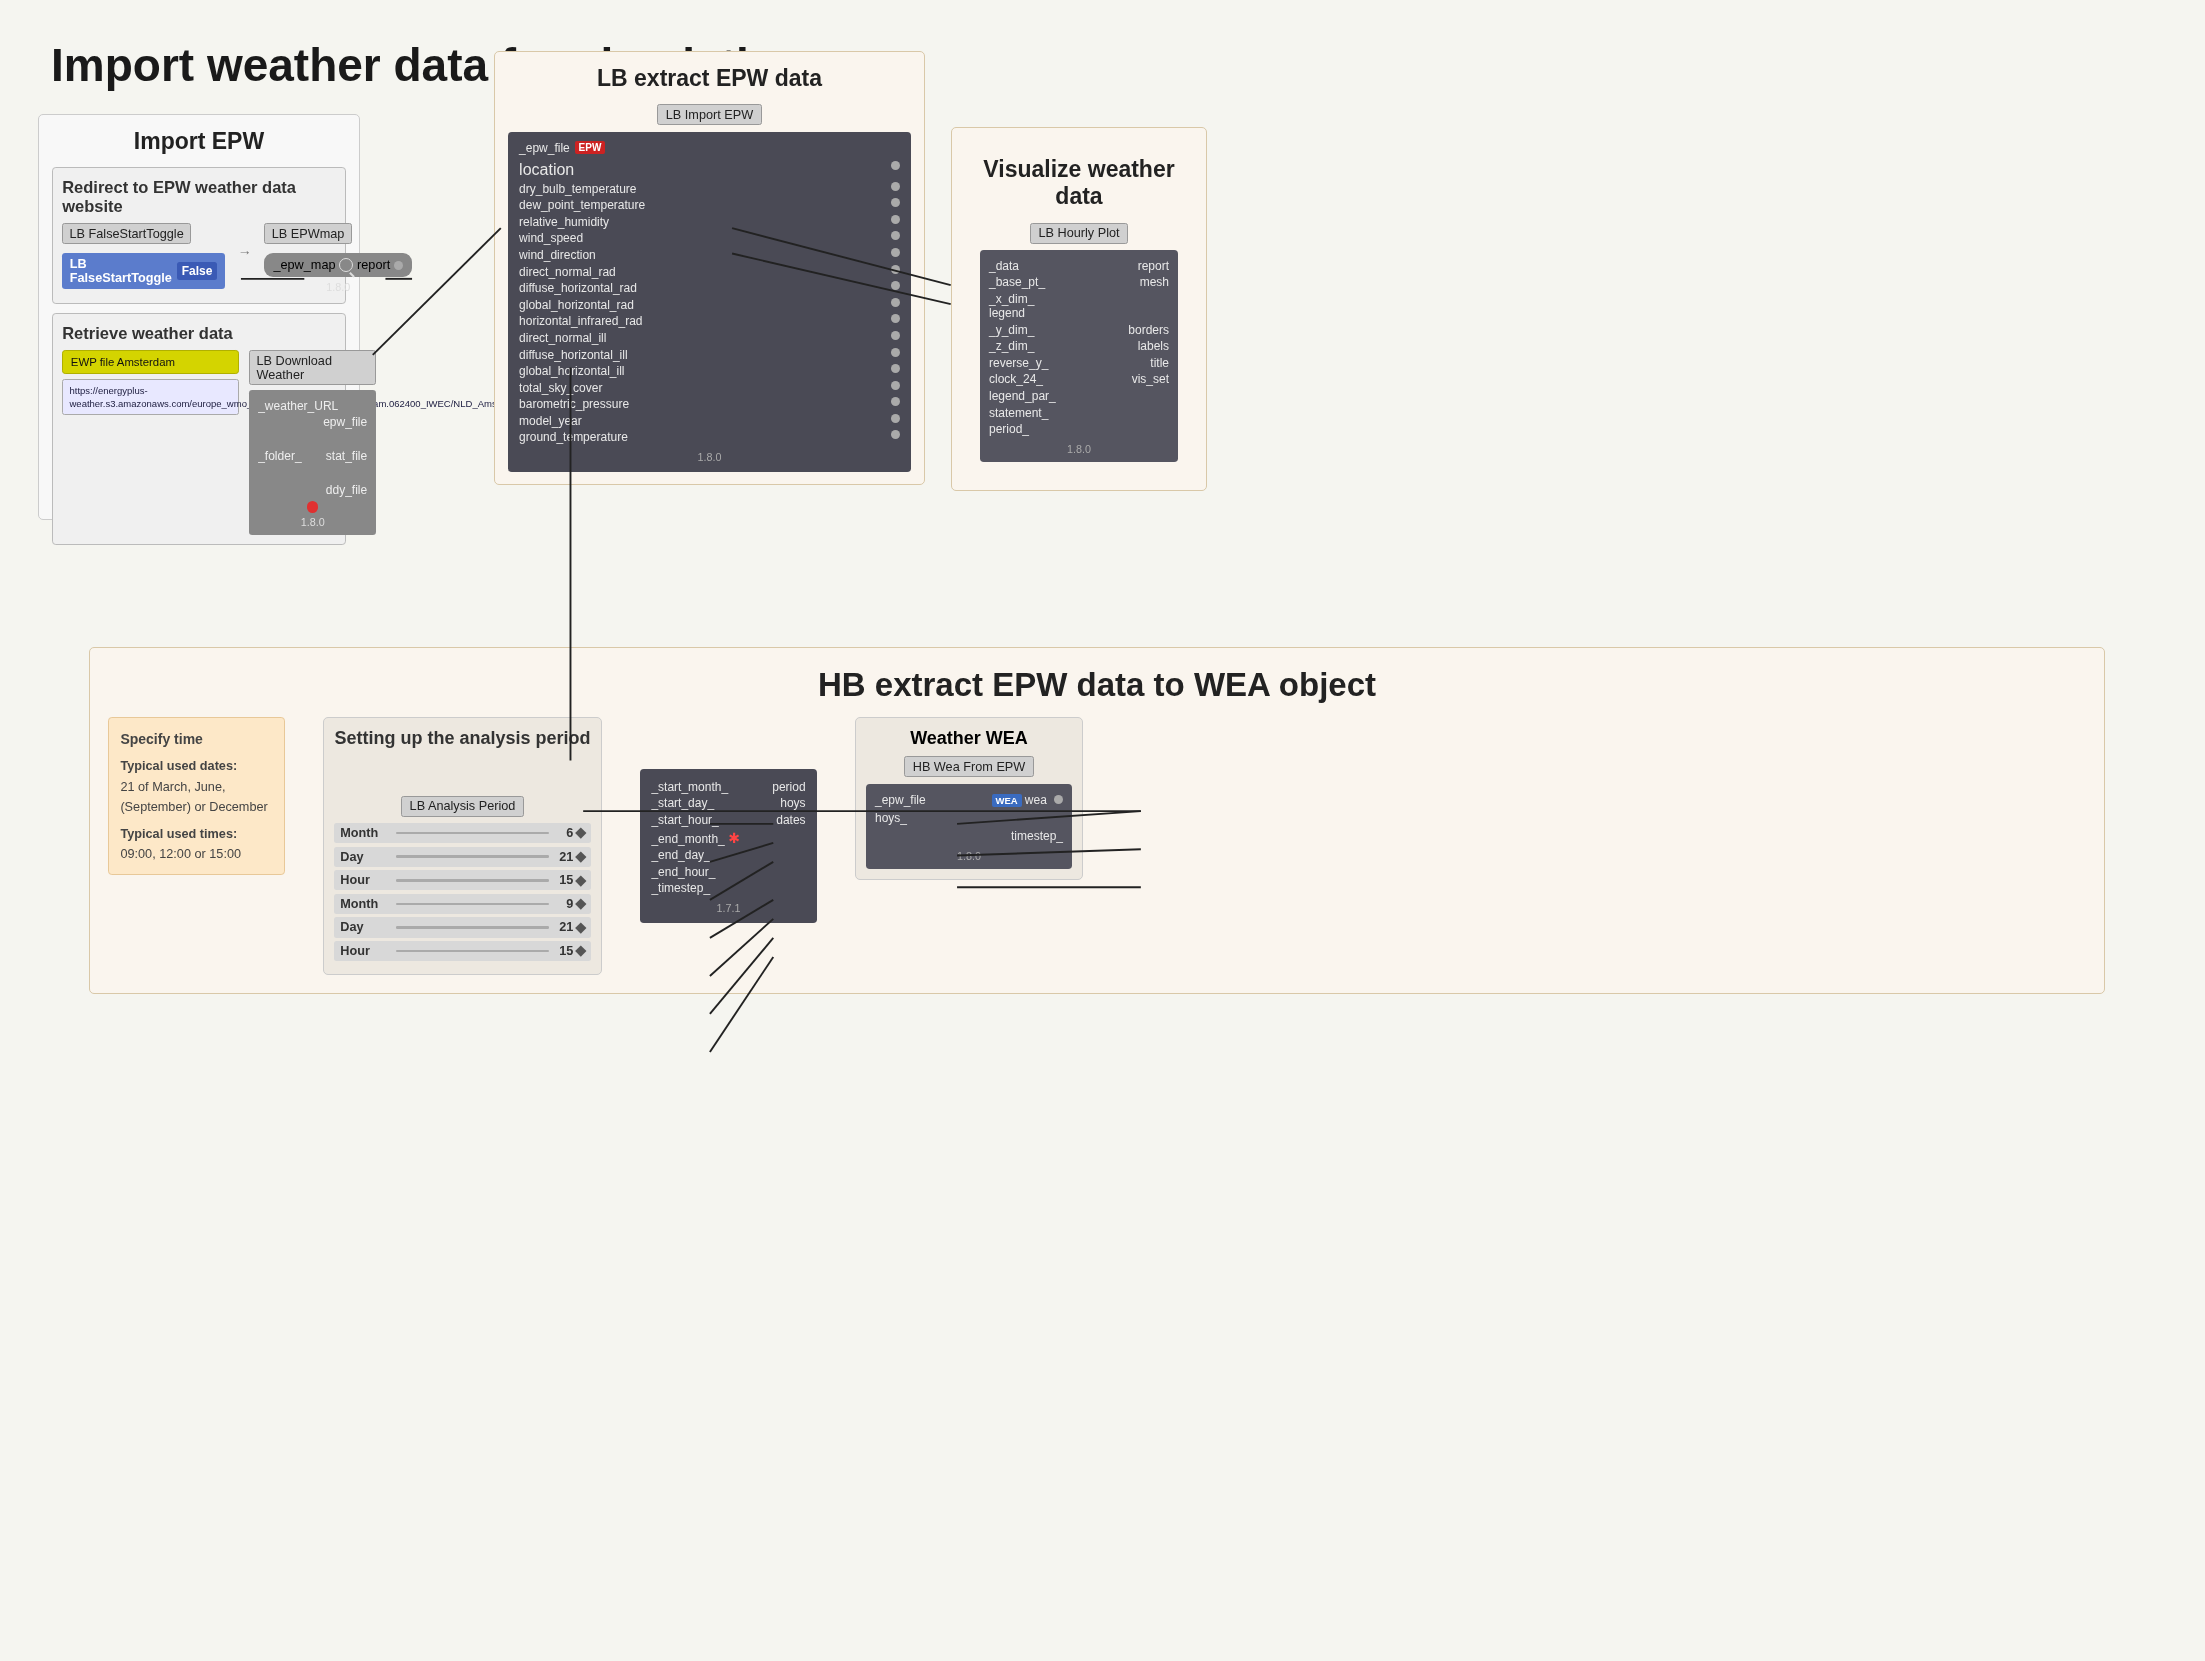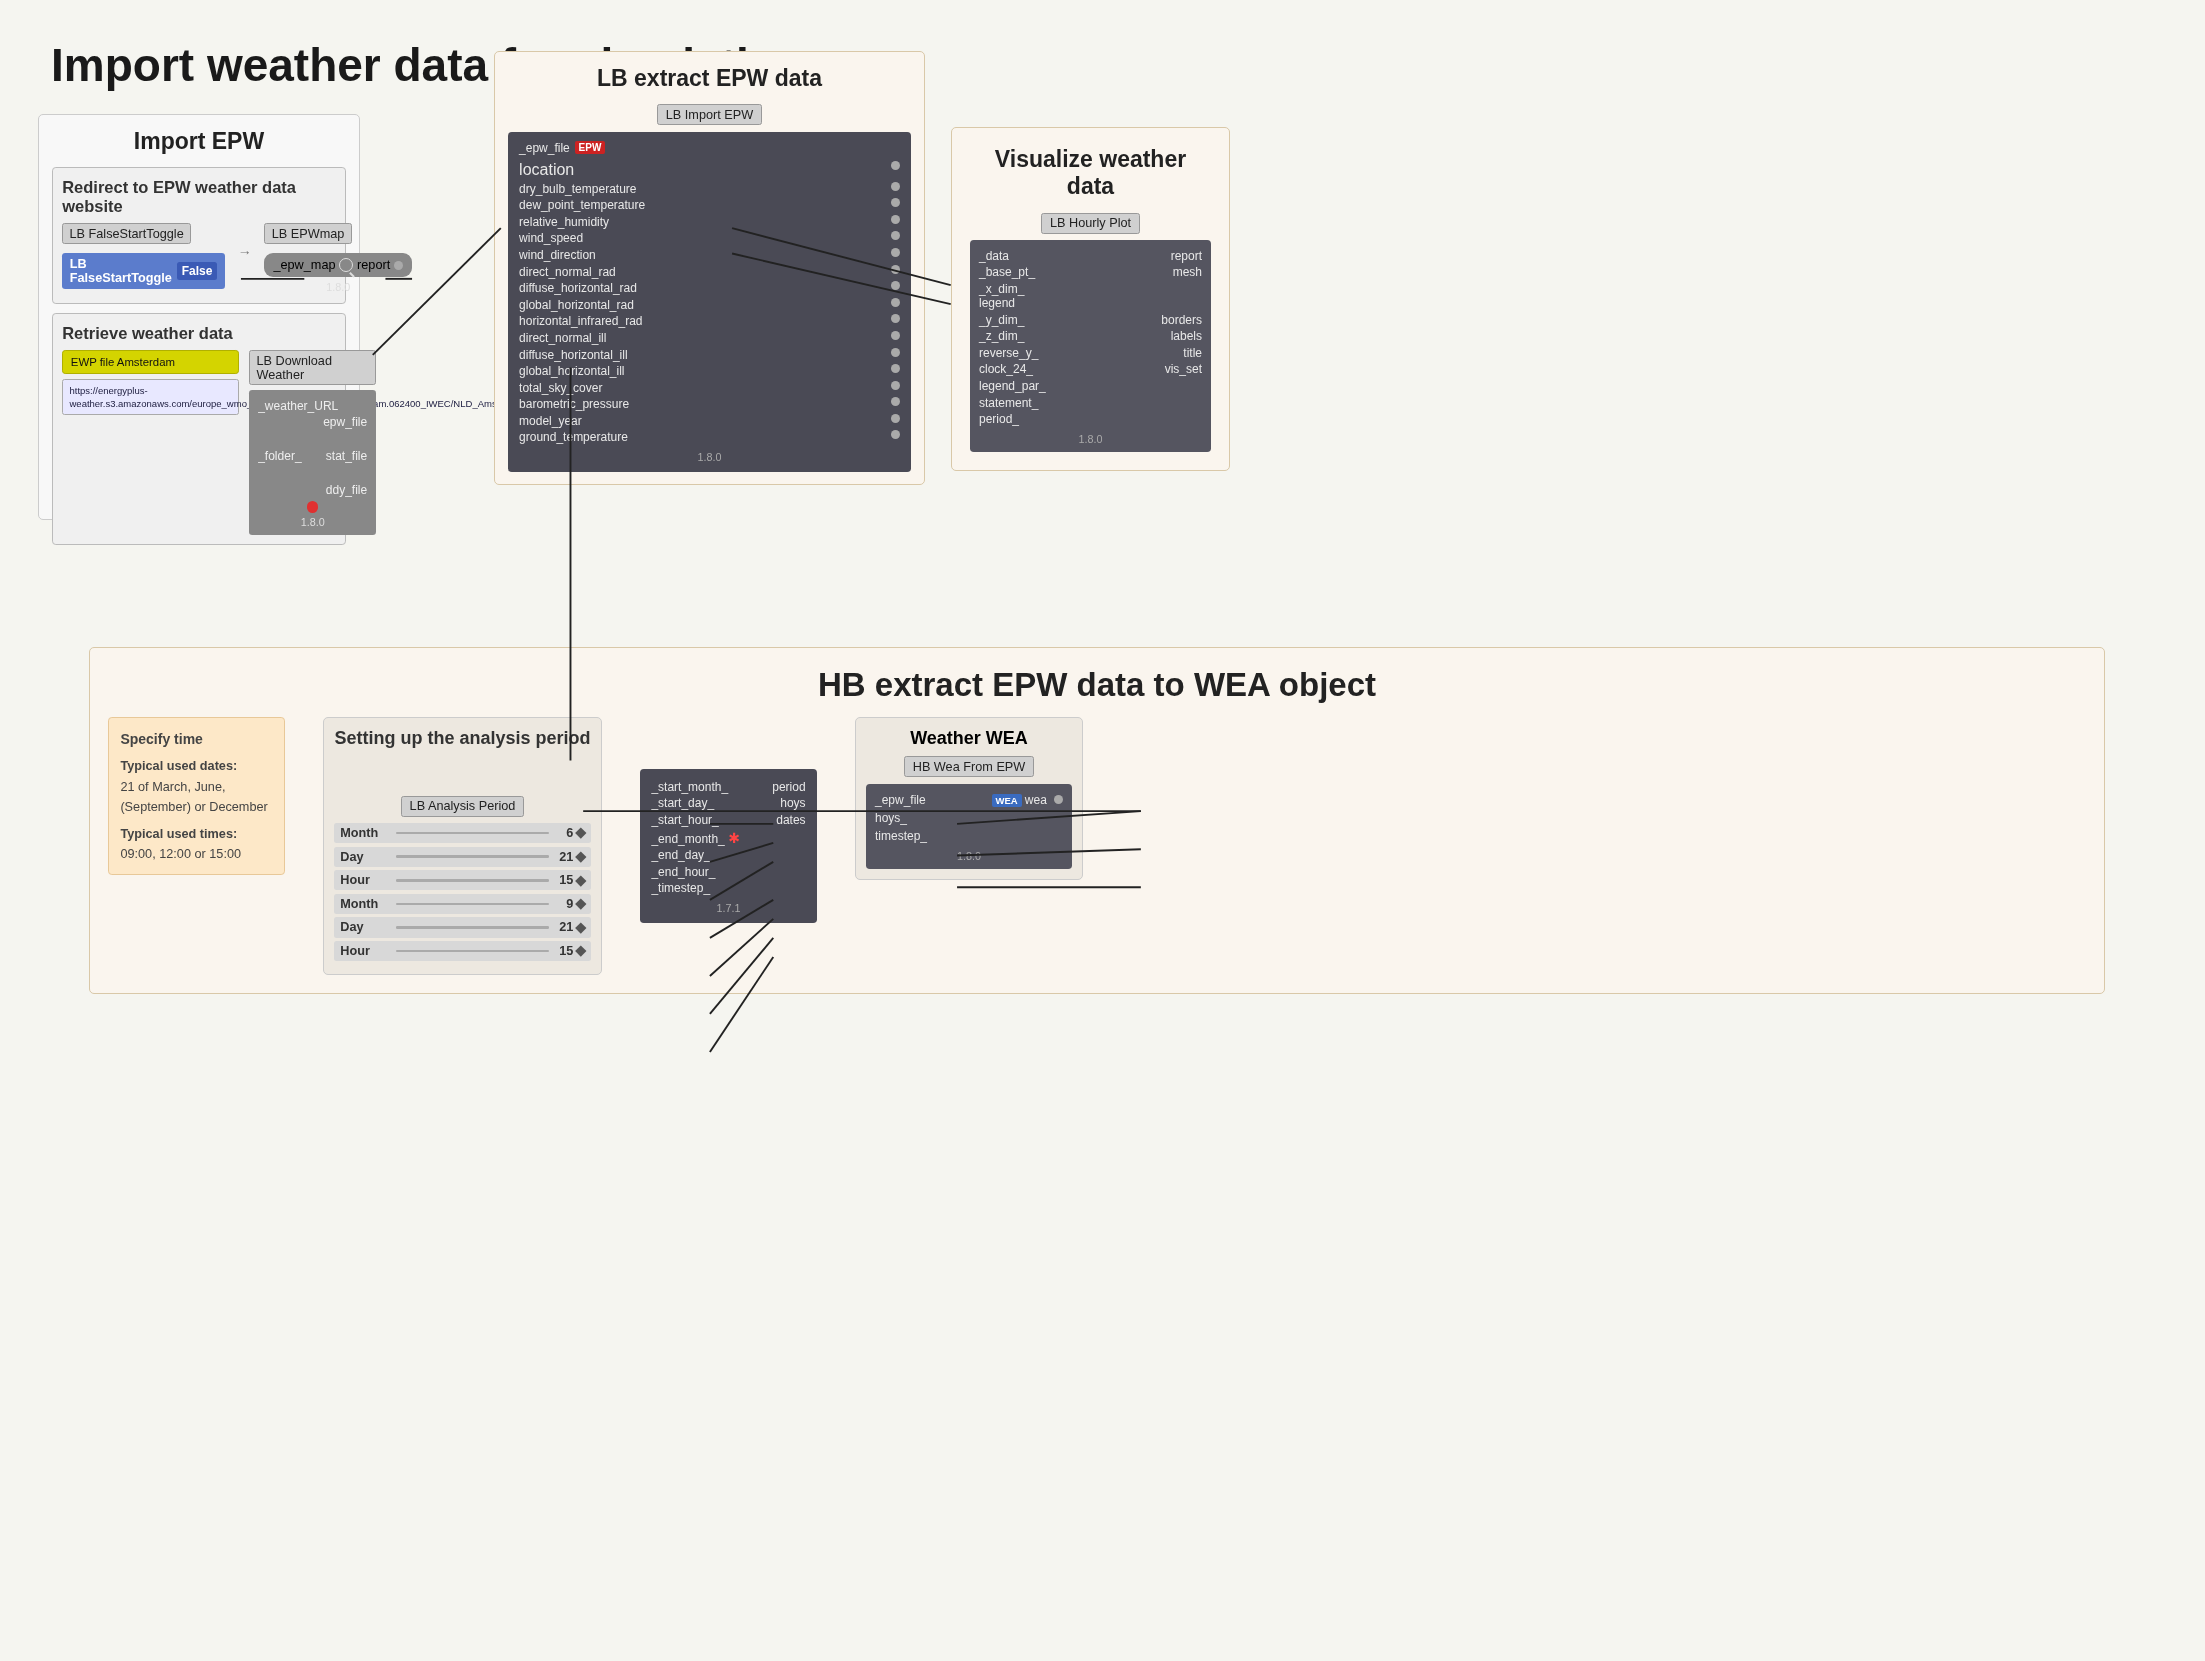--- a/index.html
+++ b/index.html
@@ -402,21 +402,21 @@
         </div>
         <div style="display: flex; justify-content: space-between; padding: 1.3px 0px; font-size: 12px;">
           <span>ground_temperature</span>
           <span class="output-dot"></span>
         </div>
       </div>
     <div style="text-align:center;color:#aaa;font-size:10.8px;margin-top:5px;">1.8.0</div>
   </div>
 </div>
 
-<div style="position:absolute;top:127px;left:951px;width:279px;background:#faf5ee;border:1.3px solid #d9c8a8;border-radius:5px;padding:18px;">
+<div style="position:absolute;top:127px;left:951px;width:256px;background:#faf5ee;border:1.3px solid #d9c8a8;border-radius:5px;padding:28px;">
   <div class="panel-title">Visualize weather data</div>
   <div style="display:flex;justify-content:center;margin-bottom:6.3px;">
     <span class="lb-import-label">LB Hourly Plot</span>
   </div>
   <div style="background:#555560;border-radius:3.8px;padding:7.6px 9px;color:#e8e8e8;font-size:12px;">
     <div id="hourly-rows">
         <div style="display: flex; justify-content: space-between; padding: 1.3px 0px; font-size: 12px;">
           <span>_data</span>
           <span>report</span>
         </div>
@@ -561,21 +561,21 @@
       <div style="background:#555560;border-radius:3.8px;padding:7.6px 9px;color:#e8e8e8;font-size:12px;">
         <div id="wea-ports">
             <div style="display: flex; justify-content: space-between; padding: 1.9px 0px; font-size: 12px;">
               <span>_epw_file</span>
               <span><span class="wea-badge">WEA</span> wea <span class="output-dot"></span></span>
             </div>
             <div style="display: flex; justify-content: space-between; padding: 1.9px 0px; font-size: 12px;">
               <span>hoys_</span>
               <span></span>
             </div>
-            <div style="display: flex; justify-content: flex-start; padding: 1.9px 0px; font-size: 12px;">
+            <div style="display: flex; justify-content: flex-end; padding: 1.9px 0px; font-size: 12px;">
               <span>timestep_</span>
               <span></span>
             </div>
           </div>
         <div style="text-align:center;color:#aaa;font-size:10.8px;margin-top:5px;">1.8.0</div>
       </div>
     </div>
 
   </div>
 </div>

